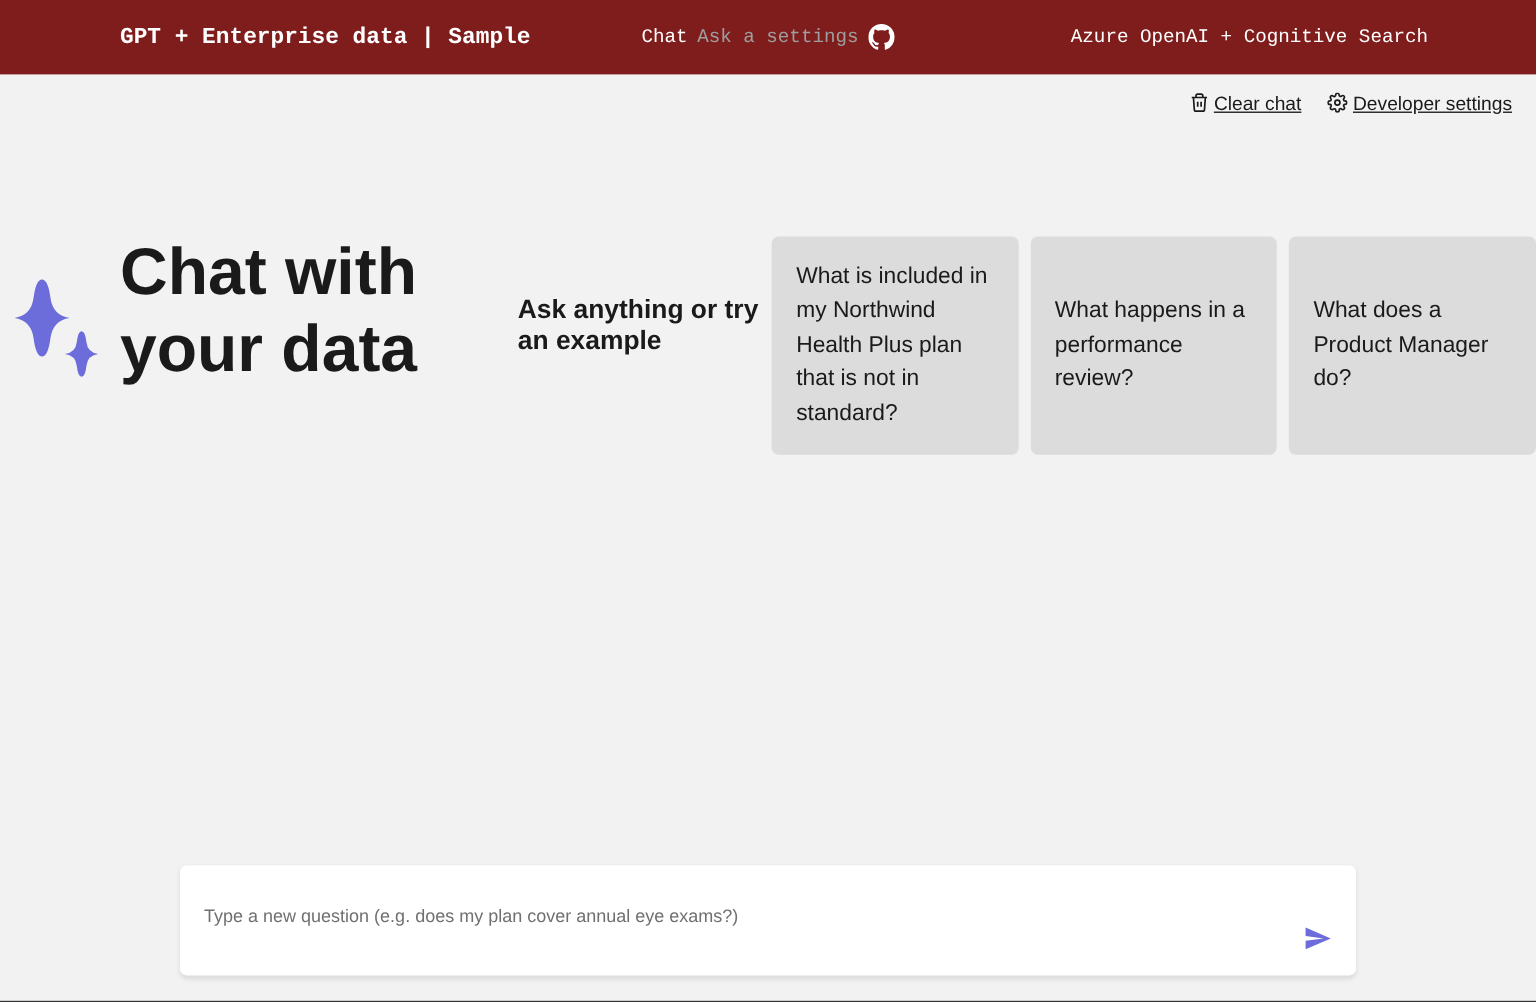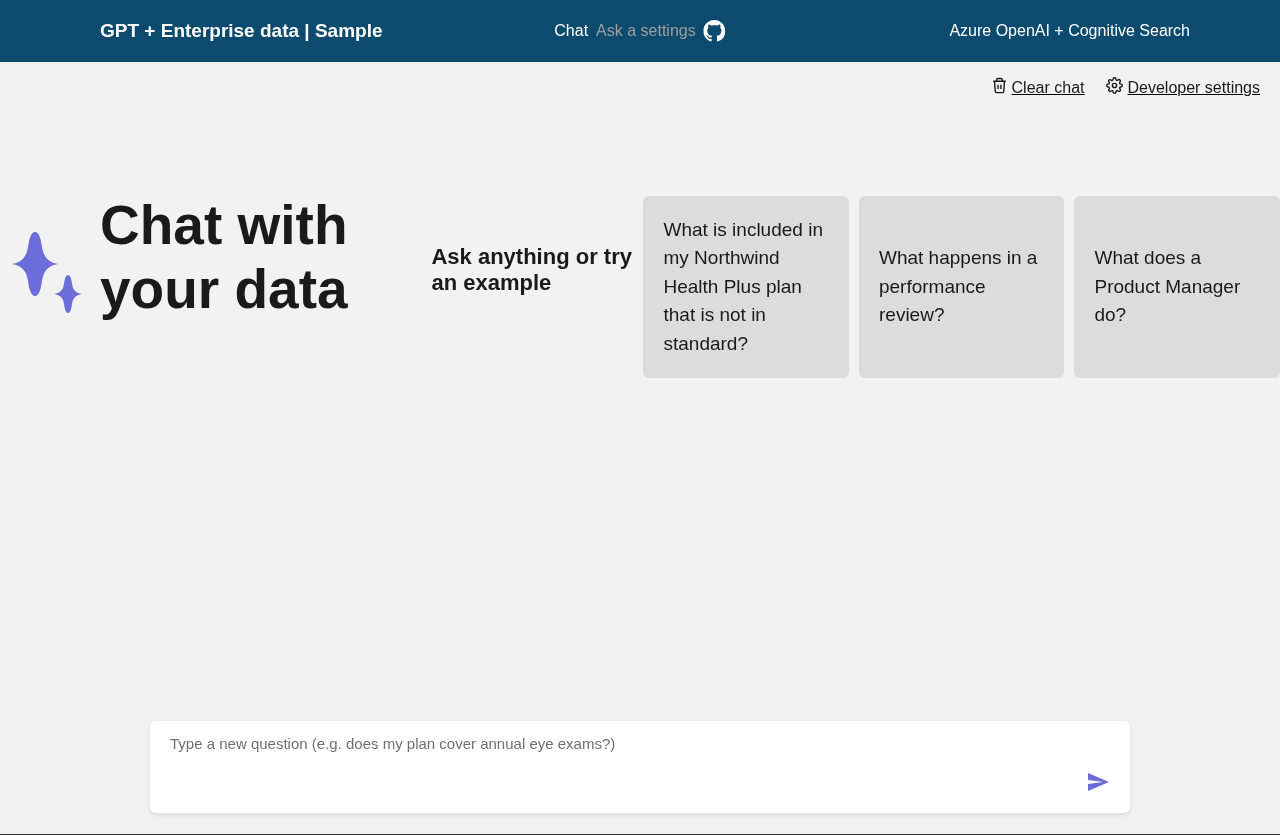--- a/index.html
+++ b/index.html
@@ -8,27 +8,28 @@
       box-sizing: border-box;
     }
     body {
       font-family: 'Segoe UI', -apple-system, BlinkMacSystemFont, sans-serif;
       background: #f2f2f2;
       width: 1280px;
       height: 835px;
       overflow: hidden;
     }
     .header {
-      background: #0c4a6e;
+      background: #7f1d1d;
       height: 62px;
       display: flex;
       align-items: center;
       justify-content: space-between;
       padding: 0 20px 0 100px;
       color: white;
+      font-family: Liberation Mono, monospace;
     }
     .header-title {
       font-size: 19px;
       font-weight: 600;
     }
     .header-center {
       display: flex;
       align-items: center;
       gap: 8px;
       position: absolute;
@@ -131,21 +132,21 @@
       height: 92px;
     }
     .chat-input {
       flex: 1;
       border: none;
       outline: none;
       font-size: 15px;
       color: #1a1a1a;
       font-family: inherit;
       align-self: flex-start;
-      margin-top: 2px;
+      margin-top: 22px;
     }
     .chat-input::placeholder {
       color: #707070;
     }
     .send-btn {
       background: none;
       border: none;
       cursor: pointer;
       display: flex;
       align-items: center;

